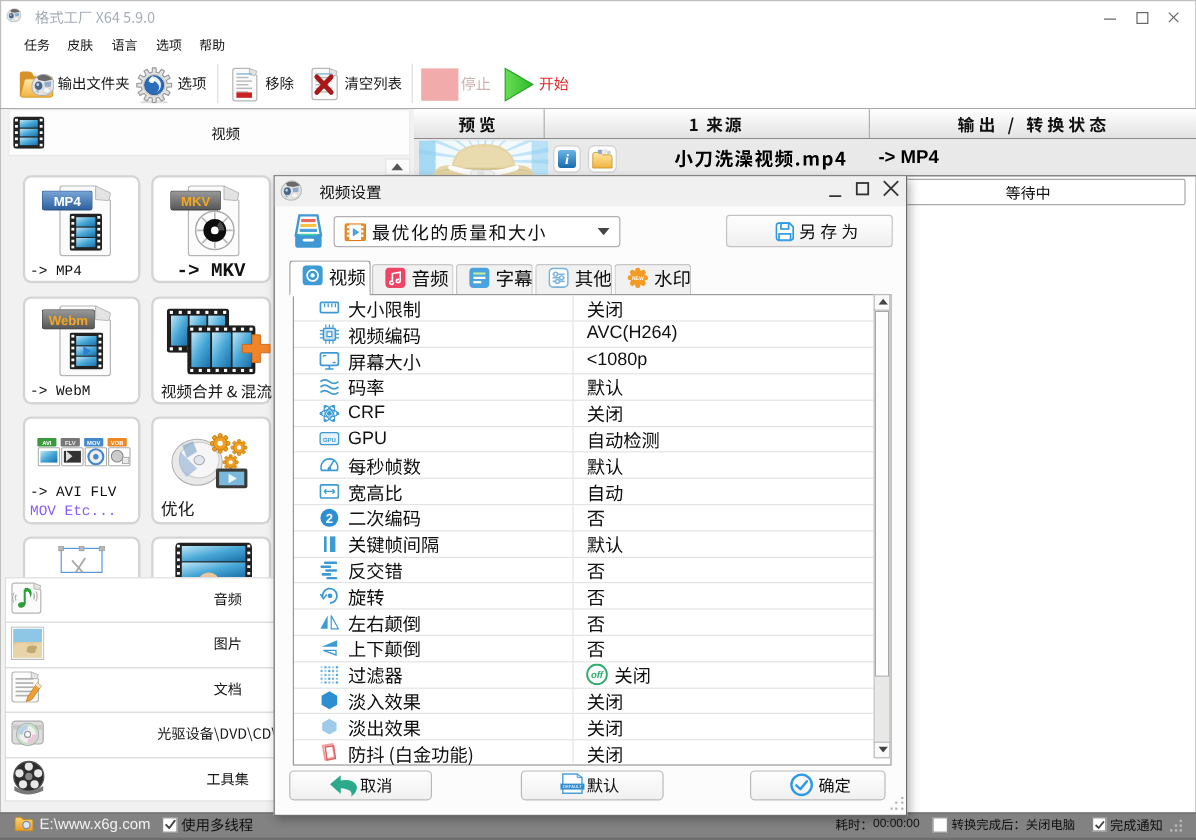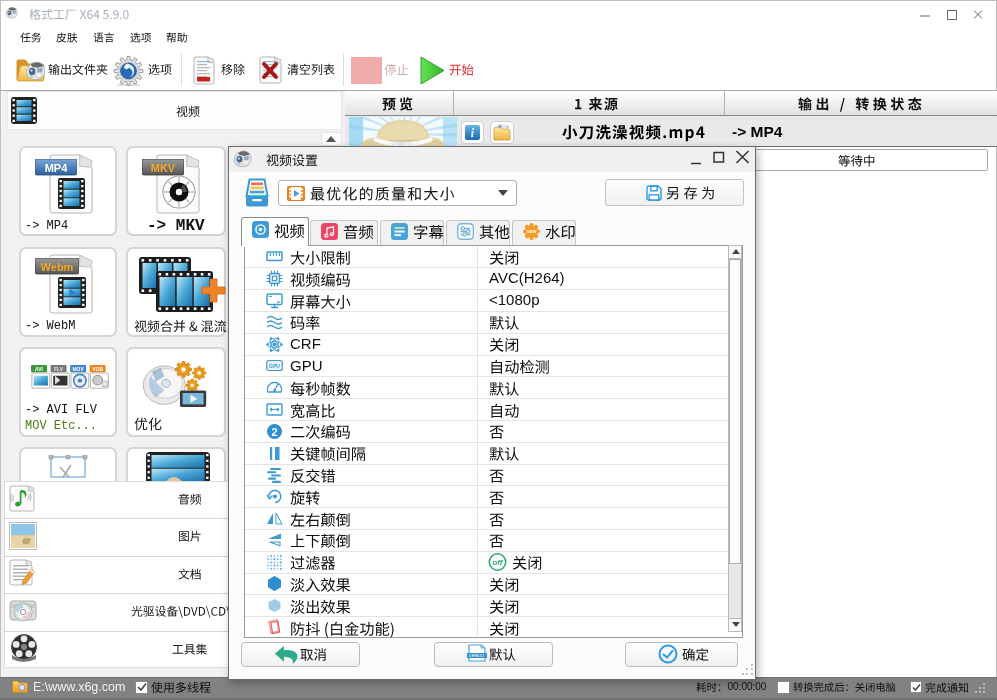--- a/index.html
+++ b/index.html
@@ -359,21 +359,21 @@
       <text x="9" y="6.4" font-family="Liberation Sans" font-size="5.5" font-weight="bold" fill="#fff" text-anchor="middle">AVI</text>
       <rect x="22" y="0" width="18" height="8" rx="1" fill="#777"></rect>
       <text x="31" y="6.4" font-family="Liberation Sans" font-size="5.5" font-weight="bold" fill="#eee" text-anchor="middle">FLV</text>
       <rect x="44" y="0" width="18" height="8" rx="1" fill="#4488cc"></rect>
       <text x="53" y="6.4" font-family="Liberation Sans" font-size="5.5" font-weight="bold" fill="#fff" text-anchor="middle">MOV</text>
       <rect x="66" y="0" width="18" height="8" rx="1" fill="#ee8822"></rect>
       <text x="75" y="6.4" font-family="Liberation Sans" font-size="5.5" font-weight="bold" fill="#fff" text-anchor="middle">VOB</text>
     </g>
   </svg>
 <div style="position:absolute;left:25.0px;top:401.0px;font-family:'Liberation Mono',monospace;font-size:12px;font-weight:normal;color:#111;line-height:18px;white-space:pre;text-align:center;">-&gt;&nbsp;AVI&nbsp;FLV</div>
-<div style="position:absolute;left:25.0px;top:417.0px;font-family:'Liberation Mono',monospace;font-size:12px;font-weight:normal;color:#4d7c0f;line-height:18px;white-space:pre;">MOV&nbsp;Etc...</div>
+<div style="position:absolute;left:25.0px;top:417.0px;font-family:'Liberation Mono',monospace;font-size:12px;font-weight:normal;color:#8b5cf6;line-height:18px;white-space:pre;">MOV&nbsp;Etc...</div>
 <svg style="position:absolute;left:138px;top:359px" width="70" height="48" viewBox="0 0 80 55">
     <ellipse cx="30" cy="30" rx="24" ry="22" fill="#e9e9e9" stroke="#b0b0b0"></ellipse>
     <ellipse cx="32" cy="28" rx="19" ry="17" fill="#f6f6f6" stroke="#c8c8c8"></ellipse>
     <path d="M14 20 Q10 34 20 44 L30 36 Z" fill="#9db8d8" opacity="0.7"></path>
     <path d="M16 14 L26 10 L30 20 L20 26 Z" fill="#7aa2c8" opacity="0.6"></path>
     <ellipse cx="32" cy="28" rx="5" ry="4.5" fill="#dfe8f2" stroke="#aaa"></ellipse>
     <g transform="translate(52,12) scale(1.15)">
       <g fill="#f0a020" stroke="#c87d10" stroke-width="0.8">
         <rect x="-1.6" y="-8" width="3.2" height="3.6" rx="1" transform="rotate(0)"></rect>
         <rect x="-1.6" y="-8" width="3.2" height="3.6" rx="1" transform="rotate(45)"></rect>

